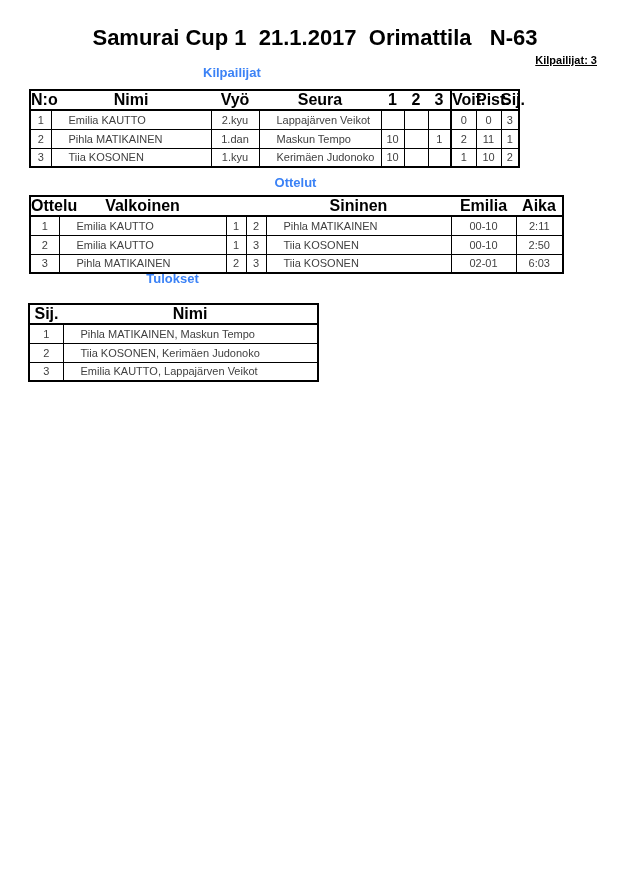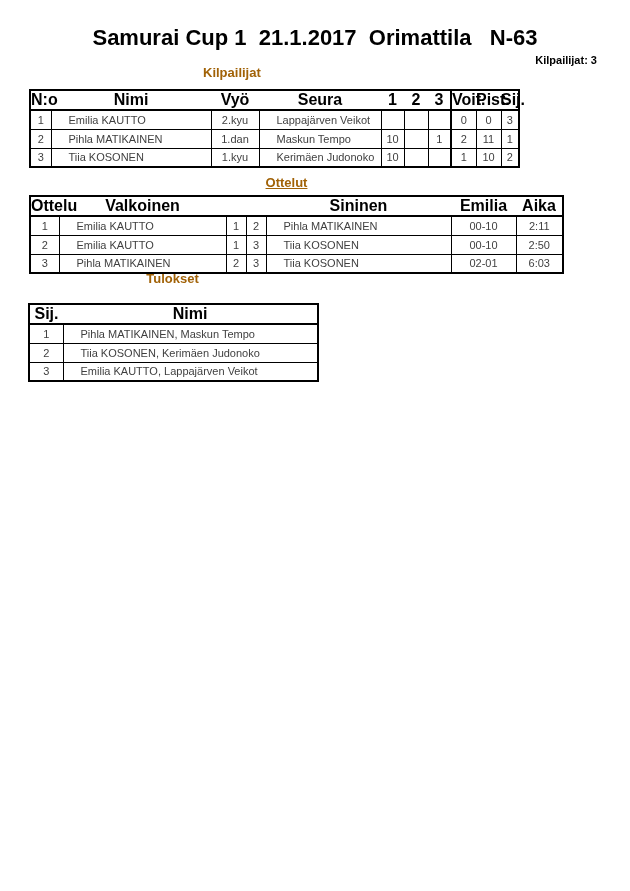--- a/index.html
+++ b/index.html
@@ -9,25 +9,25 @@
     font-family:"Liberation Sans", sans-serif;
     color:#000;
   }
   .page { position:absolute; left:0; top:0; width:630px; height:704px; background:#ffffff; }
   .title {
     position:absolute; top:27px; left:0; width:630px; text-align:center;
     font-size:22px; font-weight:bold; line-height:1; white-space:pre; color:#000;
   }
   .count {
     position:absolute; top:55px; right:33px;
-    font-size:11px; font-weight:bold; line-height:1; color:#000;
-  }
-  .sec-heading { font-size:13px; font-weight:bold; line-height:1; color:#a16207; position:absolute; }
+    font-size:11px; font-weight:bold; line-height:1; color:#000;text-decoration:underline;
+  }
+  .sec-heading { font-size:13px; font-weight:bold; line-height:1; color:#3b82f6; position:absolute; }
   .h-kilpailijat { top:66px; left:203px; }
-  .h-ottelut    { top:176px; left:20px; width:533px; text-align:center;text-decoration:underline; }
+  .h-ottelut    { top:176px; left:29px; width:533px; text-align:center; }
   .h-tulokset   { top:272px; left:28px; width:289px; text-align:center; }
 
   table.t {
     position:absolute; border-collapse:collapse; table-layout:fixed;
     background:#ffffff; border:2px solid #000;
   }
   table.t th {
     font-size:16px; font-weight:bold; color:#000; text-align:center;
     white-space:nowrap; overflow:visible; padding:0;
     border:none; border-bottom:2px solid #000;

